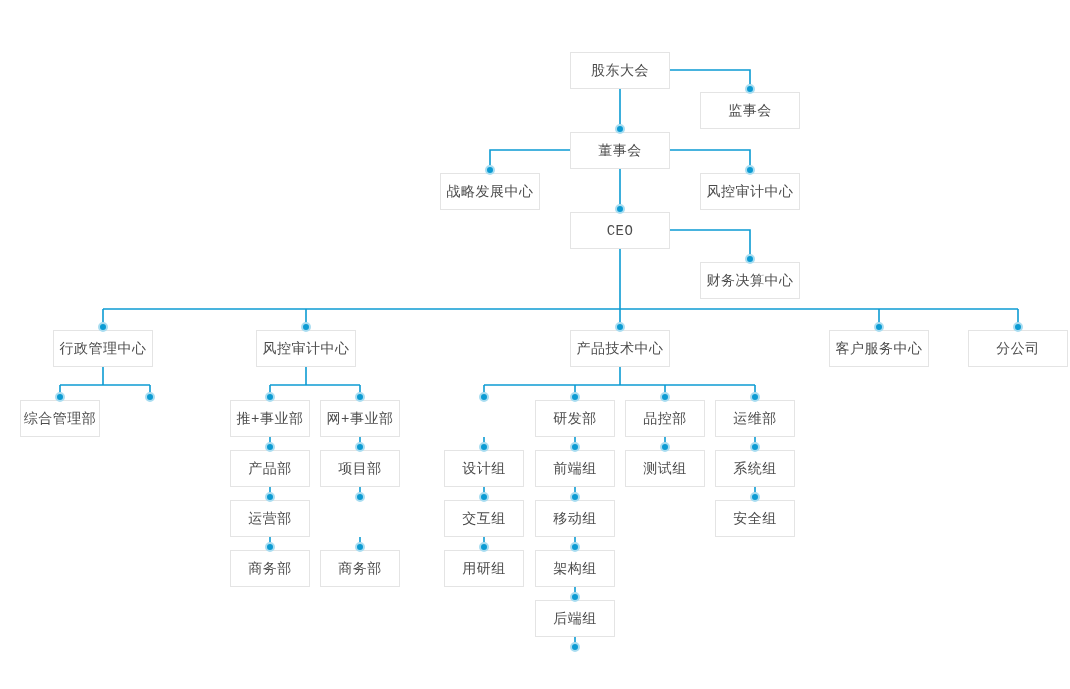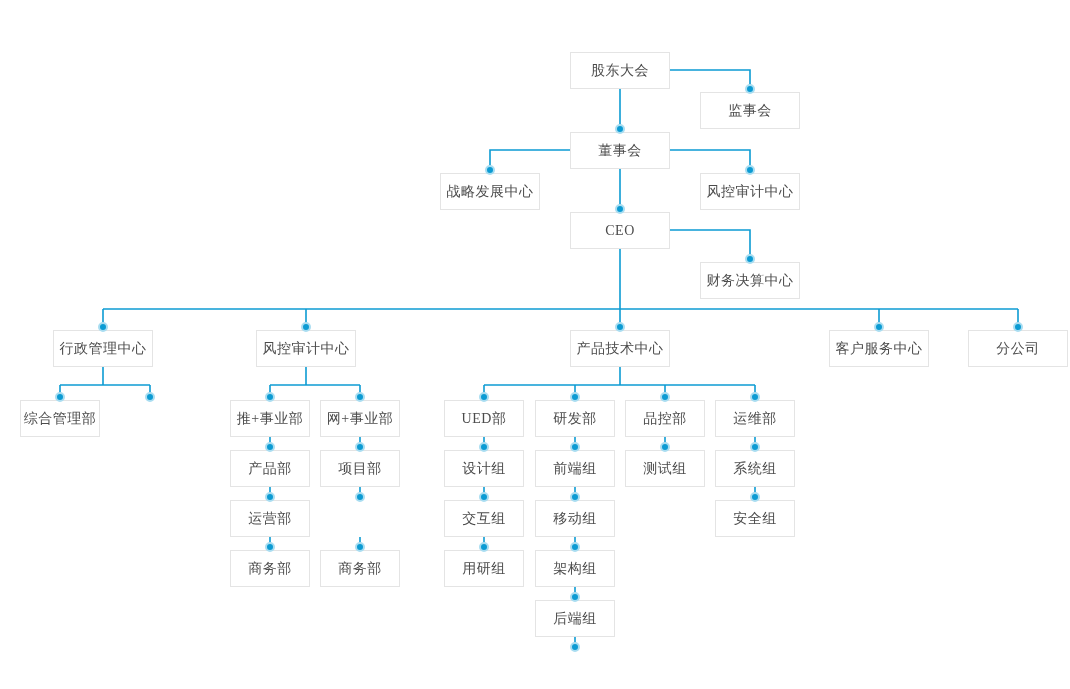--- a/index.html
+++ b/index.html
@@ -1,21 +1,21 @@
 <!DOCTYPE html>
 <html><head>
 <meta charset="utf-8">
 <style>
   html,body { margin:0; padding:0; background:#ffffff; }
   .stage {
     position:relative;
     width:1070px; height:689px;
     background:#ffffff;
     overflow:hidden;
-    font-family:Liberation Serif, serif;
+    font-family:Liberation Mono, monospace;
   }
   .wires {
     position:absolute; left:0; top:0; z-index:2;
     pointer-events:none;
   }
   .wires line { stroke:#0c9bd3; stroke-width:1.6; }
   .wires path { stroke:#0c9bd3; stroke-width:1.6; fill:none; }
   .wires circle.dot { fill:#0c9bd3; stroke:#a9ddf1; stroke-width:2; }
   .node {
     position:absolute; height:37px; box-sizing:border-box; z-index:1;
@@ -42,21 +42,20 @@
 
   <div class="node w100" style="left:53px;top:330px">行政管理中心</div>
   <div class="node w100" style="left:256px;top:330px">风控审计中心</div>
   <div class="node w100" style="left:570px;top:330px">产品技术中心</div>
   <div class="node w100" style="left:829px;top:330px">客户服务中心</div>
   <div class="node w100" style="left:968px;top:330px">分公司</div>
 
   <div class="node w80" style="left:20px;top:400px">综合管理部</div>
   <div class="node w80" style="left:230px;top:400px">推+事业部</div>
   <div class="node w80" style="left:320px;top:400px">网+事业部</div>
-  <div class="node w80" style="left:444px;top:400px">UED部</div>
   <div class="node w80" style="left:535px;top:400px">研发部</div>
   <div class="node w80" style="left:625px;top:400px">品控部</div>
   <div class="node w80" style="left:715px;top:400px">运维部</div>
 
   <div class="node w80" style="left:230px;top:450px">产品部</div>
   <div class="node w80" style="left:320px;top:450px">项目部</div>
   <div class="node w80" style="left:444px;top:450px">设计组</div>
   <div class="node w80" style="left:535px;top:450px">前端组</div>
   <div class="node w80" style="left:625px;top:450px">测试组</div>
   <div class="node w80" style="left:715px;top:450px">系统组</div>

